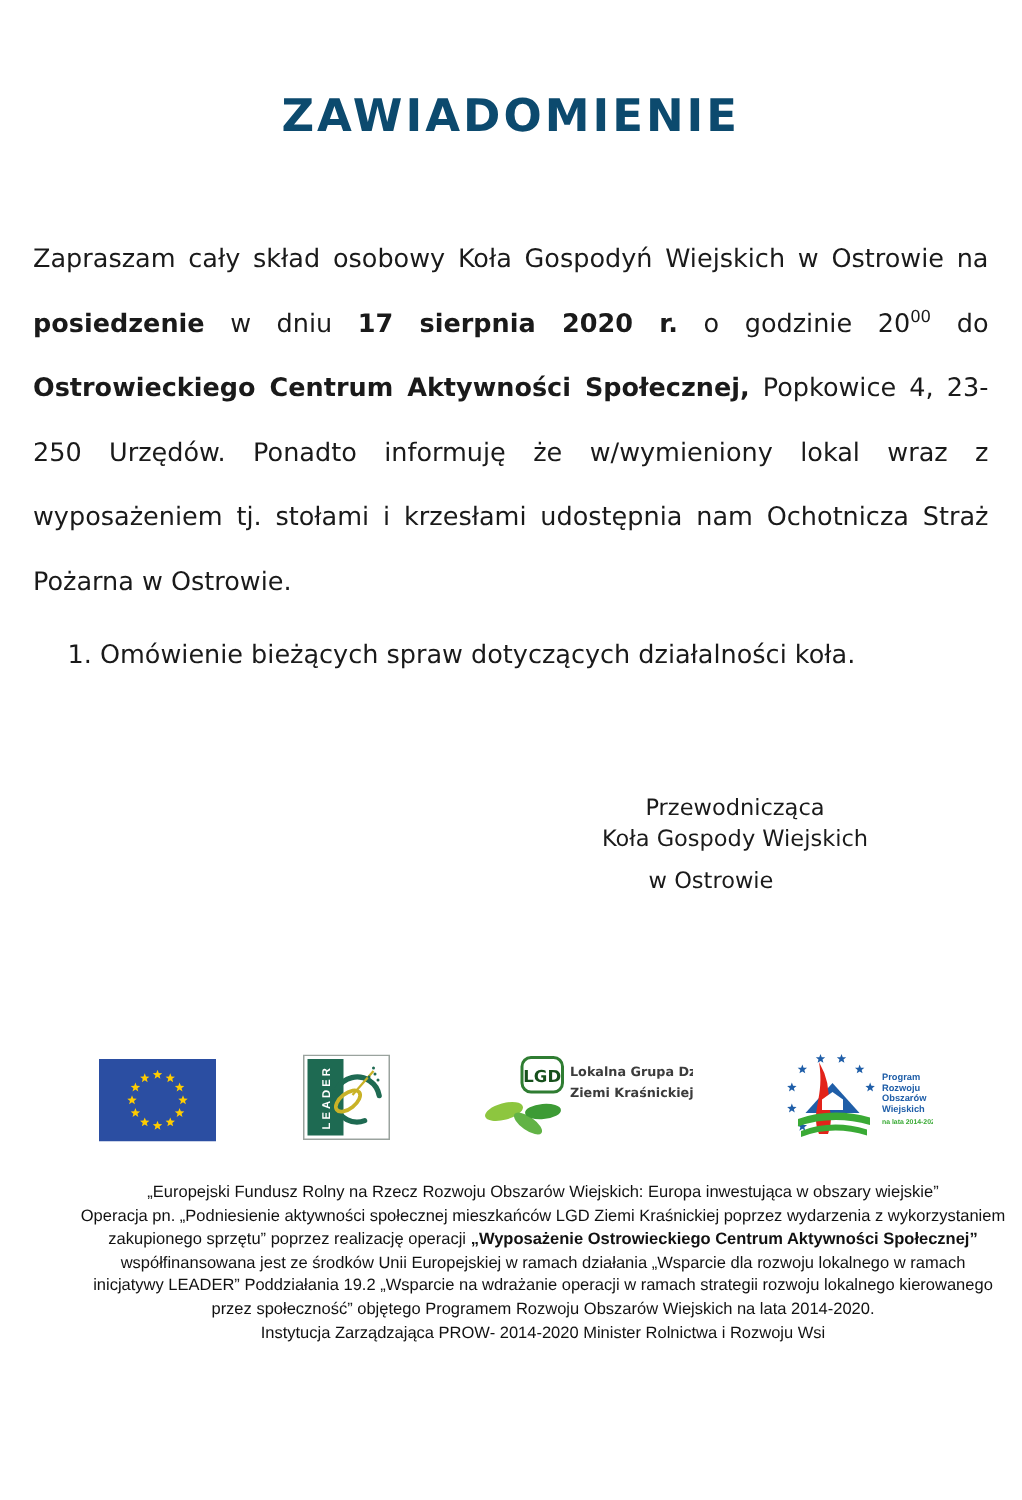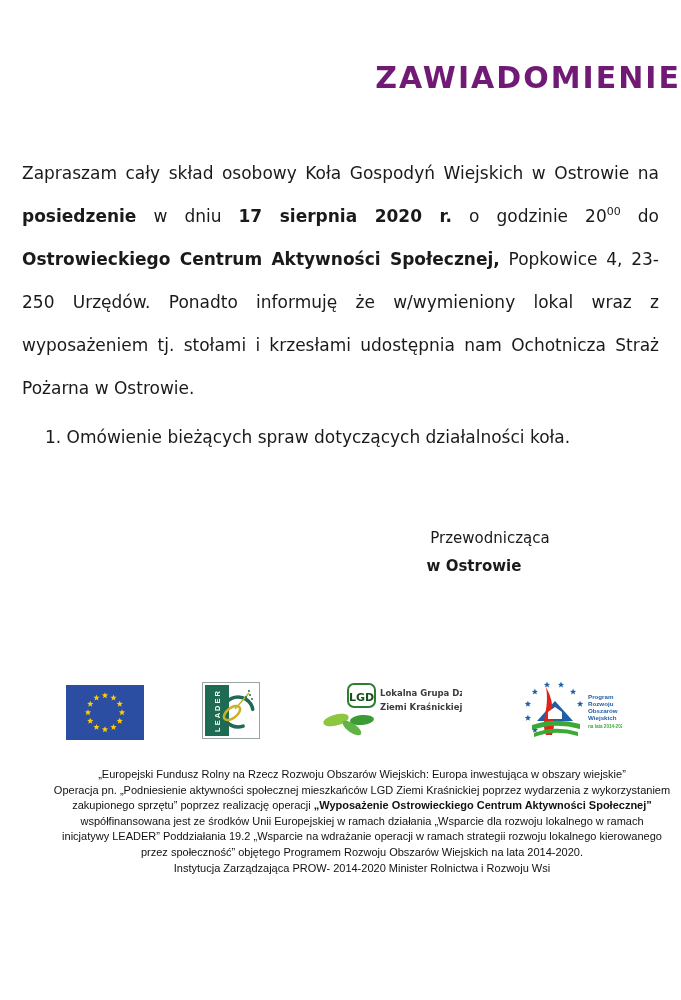--- a/index.html
+++ b/index.html
@@ -6,25 +6,25 @@
   html, body { background: #fff; }
   body {
     width: 681px; height: 1000px; overflow: hidden;
     font-family: "DejaVu Sans", sans-serif;
     color: #1a1a1a;
   }
   .page { position: relative; width: 681px; height: 1000px; background: #fff; }
 
   .title {
     margin-top: 60px;
-    text-align: right;
+    text-align: center;
     font-size: 30px;
     font-weight: bold;
     letter-spacing: 2px;
-    color: #701a75;
+    color: #0c4a6e;
   }
 
   .body-text {
     margin: 57px 22px 0 22px;
     font-size: 17px;
     line-height: 43px;
     text-align: justify;
   }
   .body-text sup { font-size: 11px; line-height: 0; vertical-align: super; }
   .b { font-weight: bold; text-align: center; }
@@ -41,21 +41,21 @@
     line-height: 26px;
   }
 
   .signature {
     margin: 78px 84px 0 auto;
     width: 214px;
     text-align: center;
     font-size: 15px;
     line-height: 21px;
   }
-  .sig-town { margin-top: 7px; transform: translateX(-16px); font-weight: bold; }
+  .sig-town { margin-top: 7px; transform: translateX(-16px); }
 
   .logos { position: relative; height: 80px; margin-top: 100px; }
   .logo { position: absolute; }
   .logo-eu { left: 66px; top: 8px; }
   .logo-leader { left: 202px; top: 5px; }
   .logo-lgd { left: 322px; top: 5px; }
   .logo-prow { left: 510px; top: 0; }
 
   .footer {
     margin-top: 10px;
@@ -74,20 +74,21 @@
 
   <h1 class="title">ZAWIADOMIENIE</h1>
 
   <p class="body-text"><span>Zapraszam cały  skład osobowy Koła Gospodyń Wiejskich w Ostrowie na </span><span class="b">posiedzenie</span><span> w dniu </span><span class="b">17 sierpnia 2020 r.</span><span>  o godzinie 20</span><sup>00</sup><span> do </span><span class="b">Ostrowieckiego Centrum Aktywności Społecznej,</span><span> Popkowice 4, 23-250 Urzędów. Ponadto informuję że w/wymieniony lokal wraz z wyposażeniem tj. stołami i krzesłami udostępnia nam Ochotnicza Straż Pożarna w Ostrowie.</span></p>
 
 
   <p class="agenda-item">1. Omówienie bieżących spraw dotyczących działalności koła.</p>
 
   <div class="signature">
     <div>Przewodnicząca</div>
+    <div>Koła Gospody Wiejskich</div>
     <div class="sig-town">w Ostrowie</div>
   </div>
 
   <div class="logos">
 
     <svg class="logo logo-eu" width="78" height="55" viewBox="0 0 78 55">
       <defs>
         <polygon id="star-eu" points="0,-3.3 0.83,-1.14 3.14,-1.02 1.34,0.44 1.94,2.67 0,1.4 -1.94,2.67 -1.34,0.44 -3.14,-1.02 -0.83,-1.14"></polygon>
       </defs>
       <rect width="78" height="55" fill="#2b4ea2"></rect>

